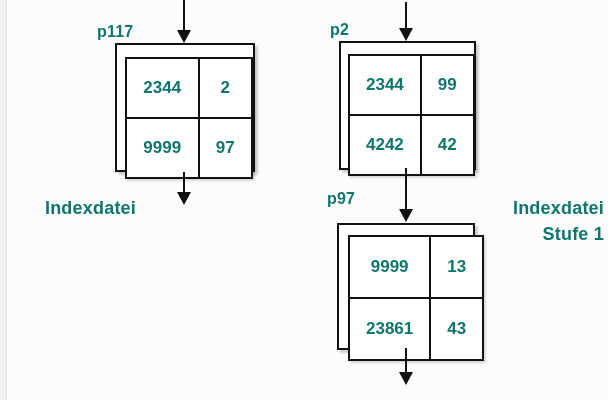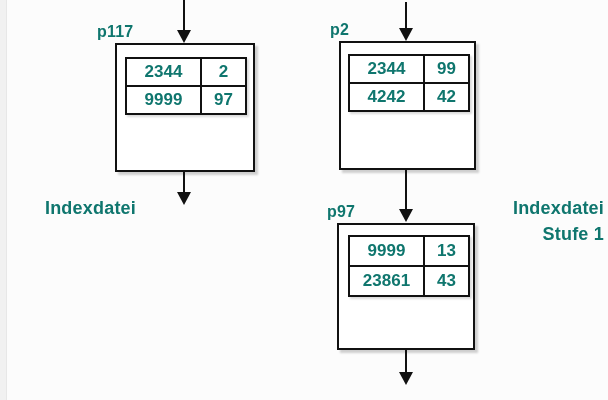--- a/index.html
+++ b/index.html
@@ -59,21 +59,21 @@
     border-collapse: collapse;
     background: #ffffff;
     box-shadow: 2px 2px 2px rgba(0,0,0,0.15);
   }
   .idx-table td {
     border: 2px solid #111;
     text-align: center;
     vertical-align: middle;
     font-size: 17px;
     font-weight: bold;
-    padding: 0;
+    padding: 16px;
   }
   .idx-table td.key { width: 73px; }
   .idx-table td.ptr { width: 43px; }
   .row-h28 td { height: 26px; }
   .row-h30 td { height: 28px; }
   
   .caption {
     position: absolute;
     text-align: right;
     font-size: 18px;
@@ -138,21 +138,21 @@
       </tr>
     </tbody>
       </table>
   </div>
 
   <div class="arrow" style="left:399px; top:168px; height:54px;">
     <div class="shaft"></div>
     <div class="head"></div>
   </div>
 
-  <div class="node-label" style="left:327px; top:203px;">p97</div>
+  <div class="node-label" style="left:327px; top:190px;">p97</div>
   <div class="node-box" style="left:337px; top:223px; width:134px; height:123px;">
     <table class="idx-table row-h30" style="left:9px; top:10px;">
       <tbody>
           <tr>
         <td class="key">9999</td>
         <td class="ptr">13</td>
       </tr>
       <tr>
         <td class="key">23861</td>
         <td class="ptr">43</td>

